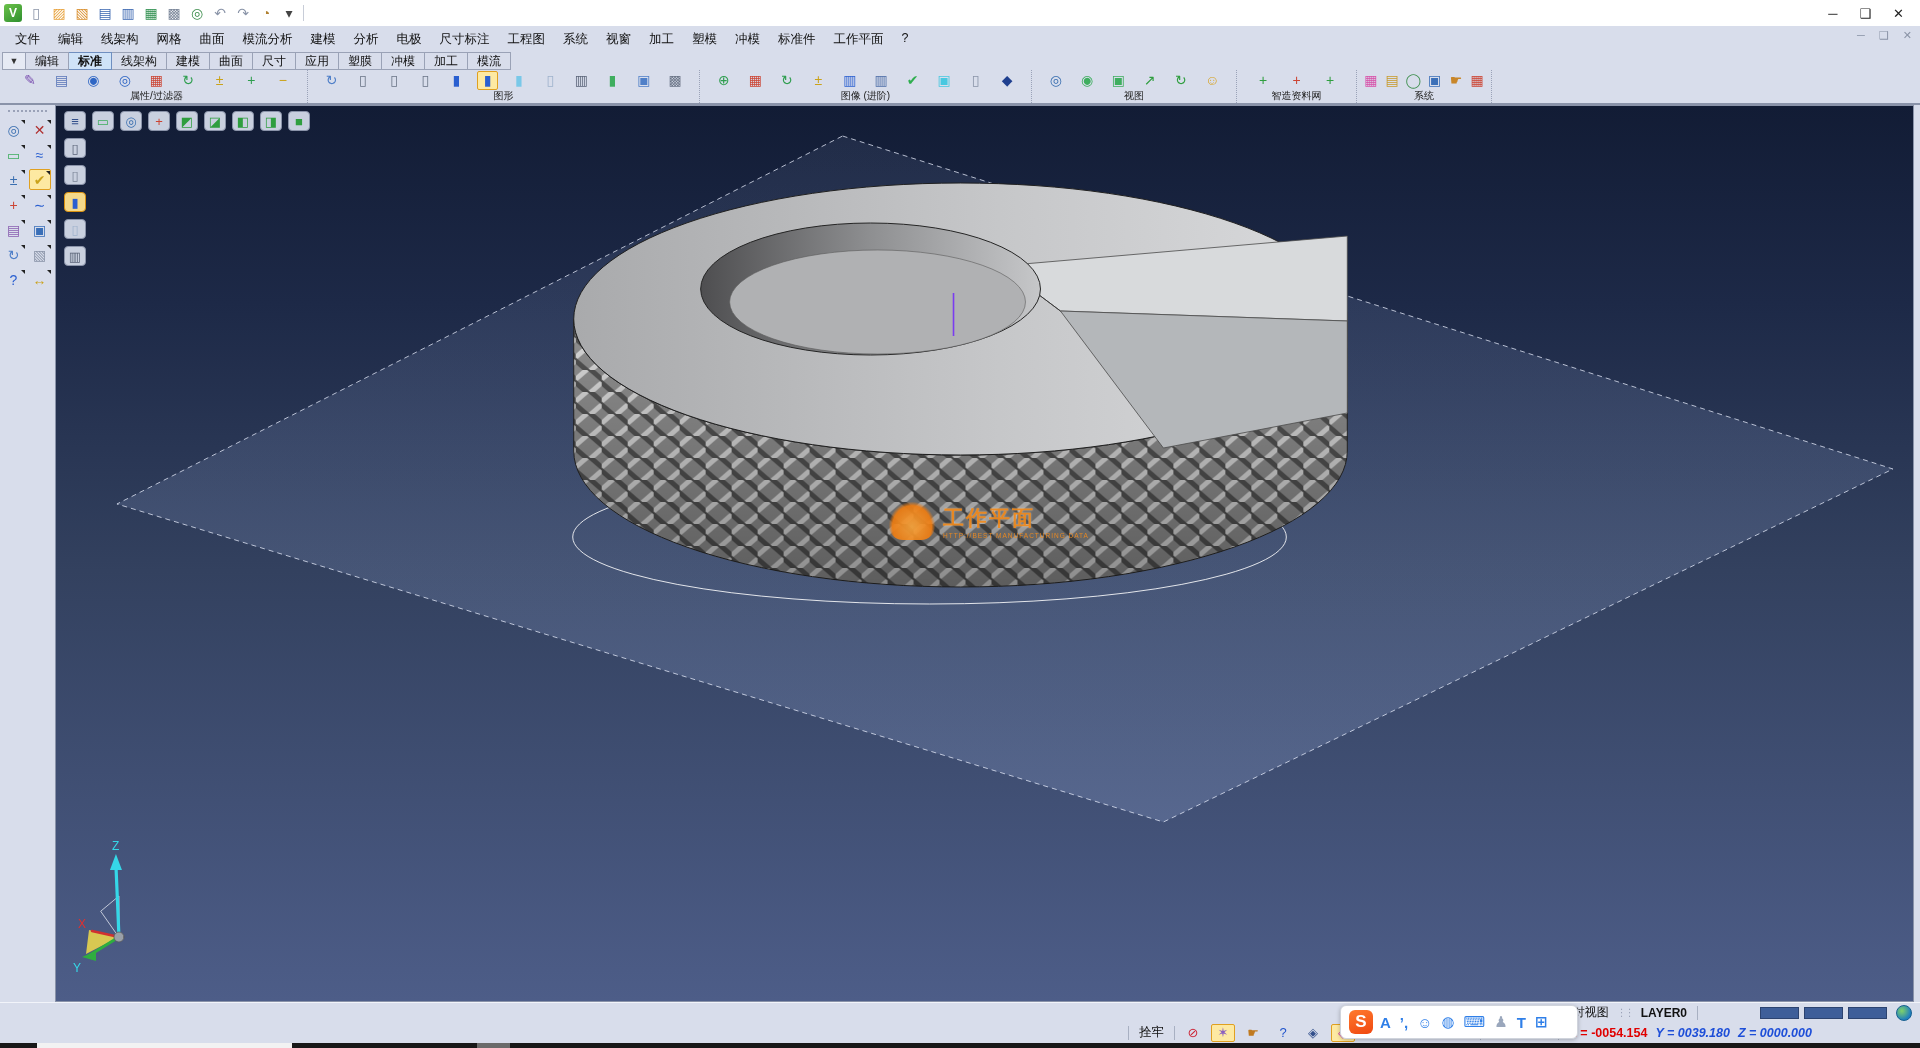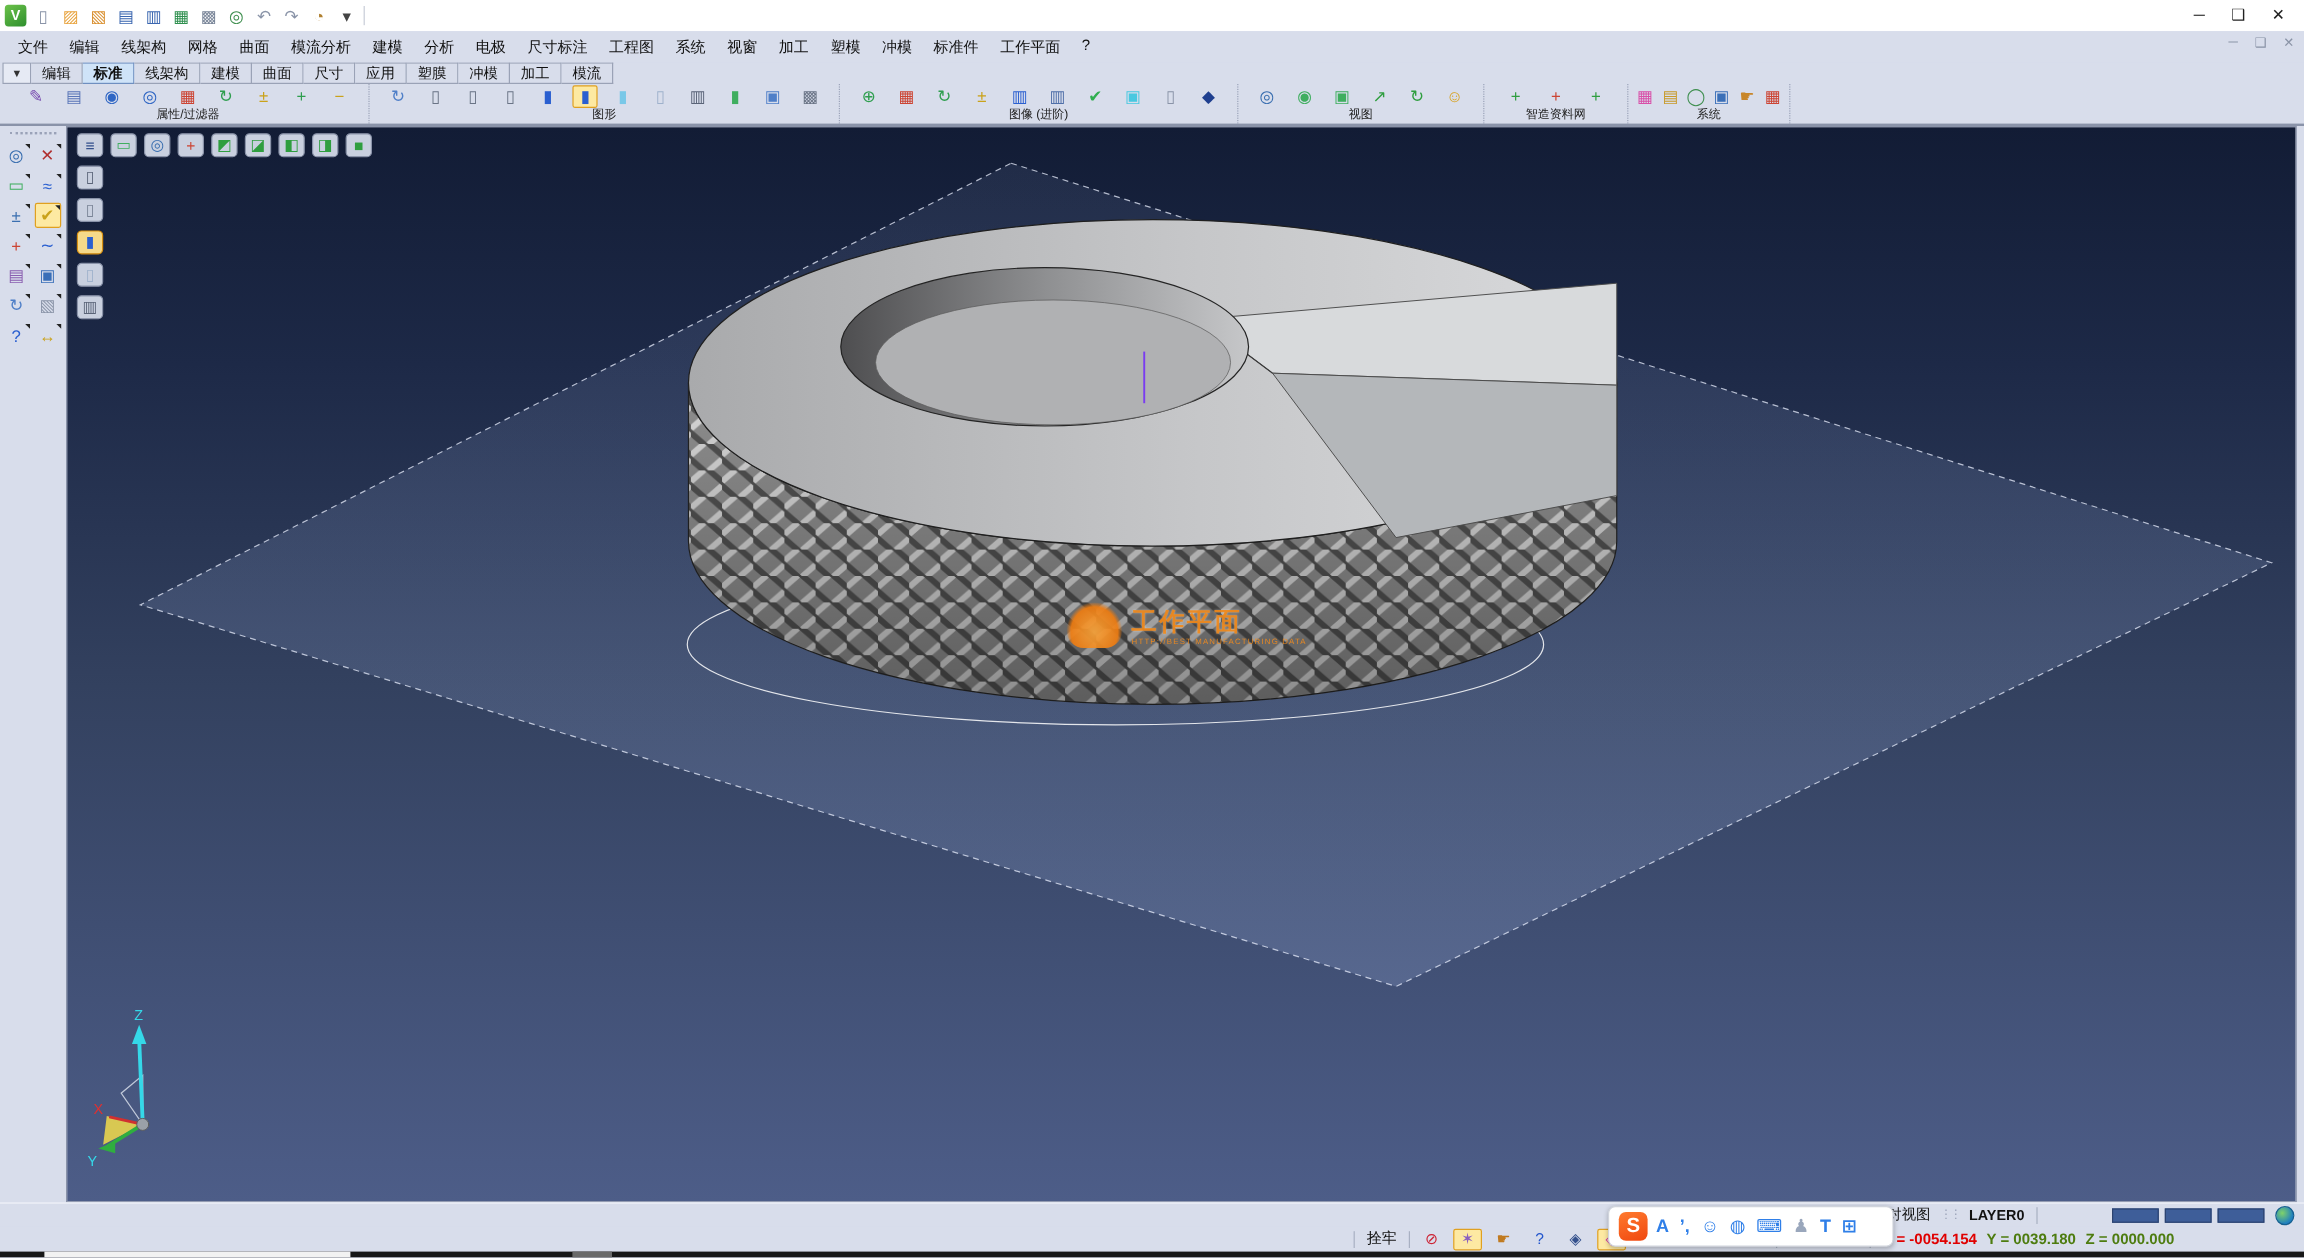--- a/index.html
+++ b/index.html
@@ -53,21 +53,21 @@
   .s-sep{width:1px;height:14px;background:#a8b0c2;margin:0 6px;}
   .s-grip{color:#9aa2b8;font-size:10px;letter-spacing:-2px;margin:0 4px;}
   .s-cell{padding:0 4px;white-space:nowrap;}
   .muted{color:#6a7286;}
   .bold{font-weight:bold;}
   .navy-bar{width:39px;height:12px;background:#3e5e99;border:1px solid #2c4370;margin-right:5px;}
   .globe-chip{width:16px;height:16px;border-radius:50%;background:radial-gradient(circle at 35% 35%,#7fd26a,#1f7fbf 70%);border:1px solid #155f8f;}
   .st-chip{width:24px;height:18px;display:flex;align-items:center;justify-content:center;font-size:13px;border-radius:2px;}
   .st-chip.selected{background:#fde9a2;border:1px solid #e0a020;}
   .coord-x{color:#e00000;font-weight:bold;}
-  .coord-yz{color:#4d7c0f;font-weight:bold;}
+  .coord-yz{color:#1d4ed8;font-weight:bold;font-style:italic;}
   
   .ime{position:absolute;left:1340px;top:-17px;width:238px;height:34px;background:#ffffff;border:1px solid #d0d4dc;border-radius:6px;box-shadow:0 1px 4px rgba(0,0,0,.25);display:flex;align-items:center;gap:7px;padding:0 8px;z-index:5;}
   .ime-logo{width:24px;height:24px;background:linear-gradient(160deg,#ff7a2f,#f0480f);color:#fff;font-weight:bold;font-size:17px;border-radius:6px;display:flex;align-items:center;justify-content:center;}
   .ime-chip{font-size:15px;font-weight:bold;}
   
   .taskbar{height:5px;background:#181818;position:relative;}
   .tb-seg1{position:absolute;left:37px;width:255px;top:0;bottom:0;background:#f2f2f2;}
   .tb-seg2{position:absolute;left:477px;width:33px;top:0;bottom:0;background:#6a6a6a;}
 </style>
 </head>

